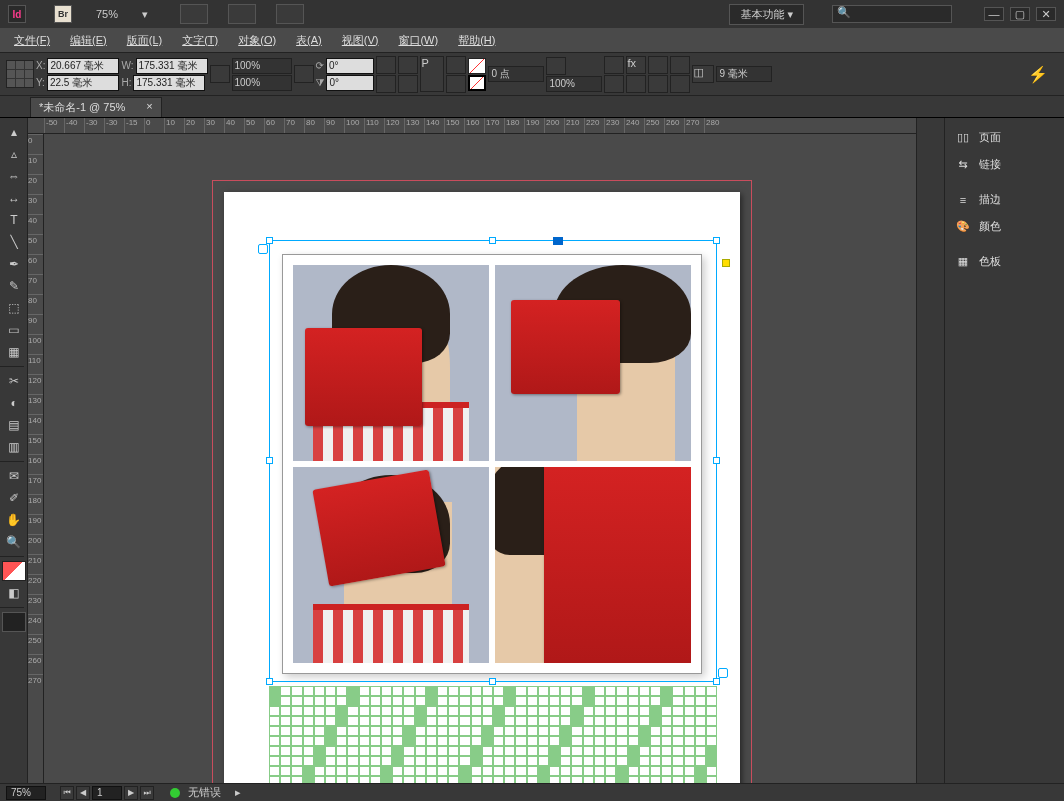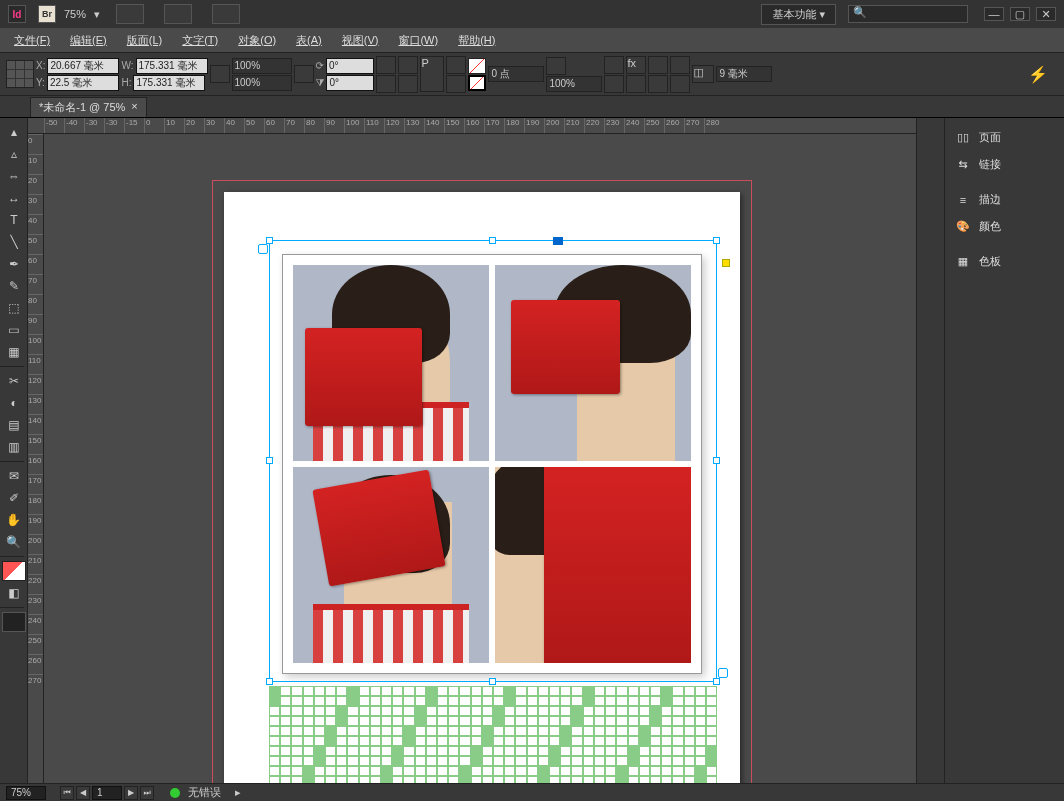--- a/index.html
+++ b/index.html
@@ -1,19 +1,19 @@
 <!DOCTYPE html>
 <html><head>
 <meta charset="utf-8">
 <style>
 * { margin: 0; padding: 0; box-sizing: border-box; font-family: "Microsoft YaHei", sans-serif; font-size: 11px; }
 body { width: 1064px; height: 801px; background: #4a4a4a; color: #ccc; overflow: hidden; position: relative; }
 
 
-.titlebar { height: 28px; background: #333; display: flex; align-items: center; padding: 0 8px; gap: 4px; }
+.titlebar { height: 28px; background: #333; display: flex; align-items: center; padding: 0 8px; gap: 20px; }
 .titlebar .app-icon { width: 18px; height: 18px; background: #2a2a2a; border: 1px solid #555; display: flex; align-items: center; justify-content: center; color: #ff3b8d; font-weight: bold; font-size: 10px; }
 .titlebar .br-icon { width: 18px; height: 18px; background: #e8e0d0; border: 1px solid #555; display: flex; align-items: center; justify-content: center; color: #333; font-size: 9px; font-weight: bold; margin-left: 8px; }
 .titlebar .zoom { color: #ccc; padding: 0 4px; }
 .titlebar .tool-group { display: flex; gap: 20px; margin-left: 12px; }
 .titlebar .tool-btn { width: 28px; height: 20px; background: #3a3a3a; border: 1px solid #555; }
 .titlebar .spacer { flex: 1; }
 .titlebar .workspace { background: #2a2a2a; border: 1px solid #555; padding: 2px 10px; color: #ccc; }
 .titlebar .search { width: 120px; height: 18px; background: #2a2a2a; border: 1px solid #555; margin-left: 8px; padding: 0 4px; color: #999; }
 .win-controls { display: flex; gap: 6px; margin-left: 12px; }
 .win-btn { width: 20px; height: 14px; background: #2a2a2a; border: 1px solid #555; color: #ccc; display: flex; align-items: center; justify-content: center; font-size: 11px; }
@@ -29,21 +29,21 @@
 .control-input { width: 72px; height: 16px; background: #ddd; color: #222; border: 1px solid #111; font-size: 10px; padding: 0 2px; }
 .control-btn { width: 20px; height: 18px; background: #3a3a3a; border: 1px solid #222; }
 .control-swatch { width: 18px; height: 16px; border: 1px solid #222; }
 .anchor { width: 28px; height: 28px; display: grid; grid-template-columns: repeat(3,1fr); grid-template-rows: repeat(3,1fr); gap: 1px; background: #333; border: 1px solid #222; }
 .anchor div { background: #555; }
 .dropdown-mini { width: 60px; height: 16px; background: #333; border: 1px solid #222; color: #ccc; font-size: 10px; padding: 0 2px; display:flex; align-items:center; }
 .flash-icon { margin-left: auto; margin-right: 10px; color: #ccc; font-size: 16px; }
 
 
 .doctab-row { height: 22px; background: #383838; display: flex; align-items: flex-end; padding-left: 30px; border-bottom: 1px solid #000; }
-.doctab { background: #4a4a4a; border: 1px solid #222; border-bottom: none; padding: 2px 8px; color: #ddd; font-size: 10px; display: flex; align-items: flex-start; gap: 6px; margin-top: 28px; }
+.doctab { background: #4a4a4a; border: 1px solid #222; border-bottom: none; padding: 2px 8px; color: #ddd; font-size: 10px; display: flex; align-items: flex-start; gap: 21px; margin-top: 28px; }
 .doctab .close { cursor: pointer; }
 
 
 .main { display: flex; height: calc(801px - 28px - 24px - 44px - 22px - 18px); }
 .toolbar-left { width: 28px; background: #383838; border-right: 1px solid #222; display: flex; flex-direction: column; padding-top: 4px; gap: 2px; }
 .tool { width: 24px; height: 20px; margin-left: 2px; display: flex; align-items: center; justify-content: center; color: #ccc; cursor: pointer; font-size: 12px; }
 .tool.sep { height: 1px; background: #222; margin: 2px 0; }
 .tool-red { background: linear-gradient(135deg, #f55 50%, #fff 50%); border: 1px solid #222; }
 .tool-blk { background: #222; border: 1px solid #555; }
 

